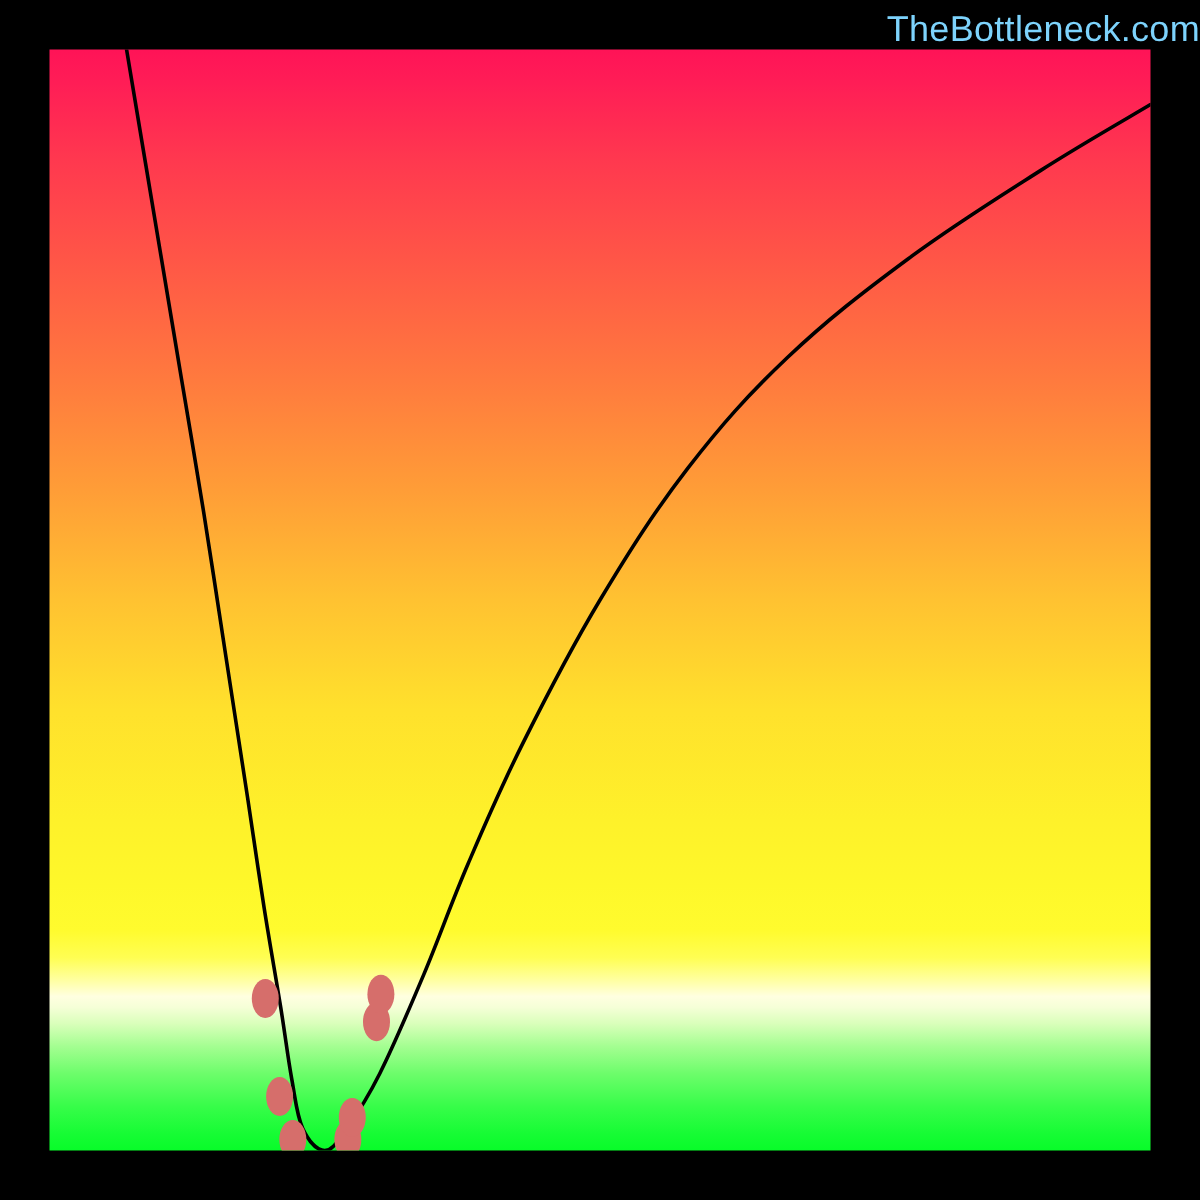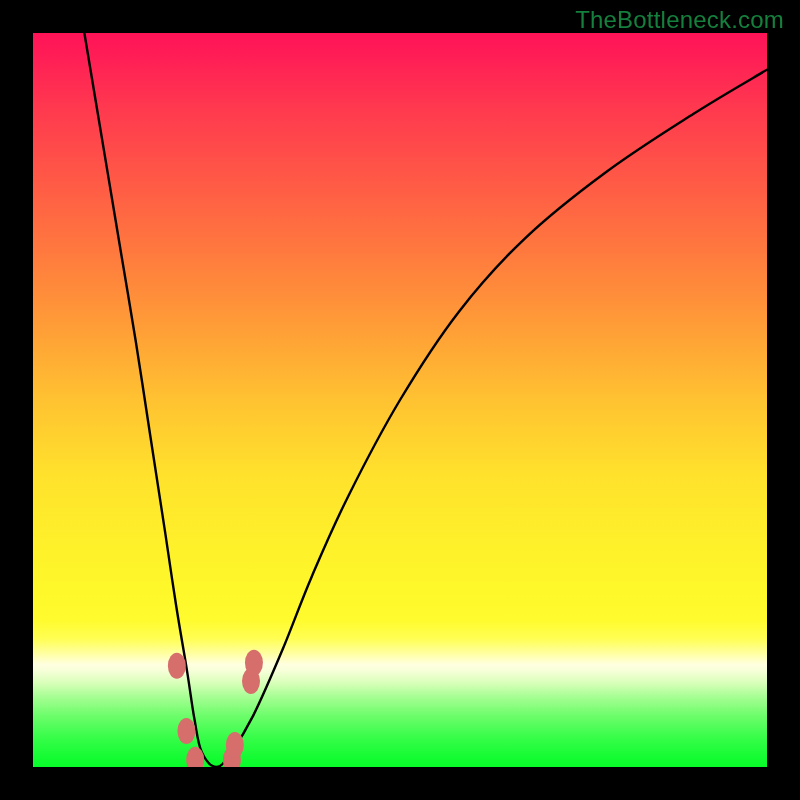--- a/index.html
+++ b/index.html
@@ -53,22 +53,22 @@
   .curve-svg {
     position: absolute;
     left: 0;
     top: 0;
     width: 734px;
     height: 734px;
   }
   .watermark {
     position: absolute;
     top: 6px;
-    right: 16px;
-    color: #15803d;
+    right: 0;
+    color: #7dd3fc;
     font-size: 24px;
     font-weight: 500;
     letter-spacing: 0.2px;
     user-select: none;
   }
 </style>
 </head>
 <body>
 
 <div class="frame">

